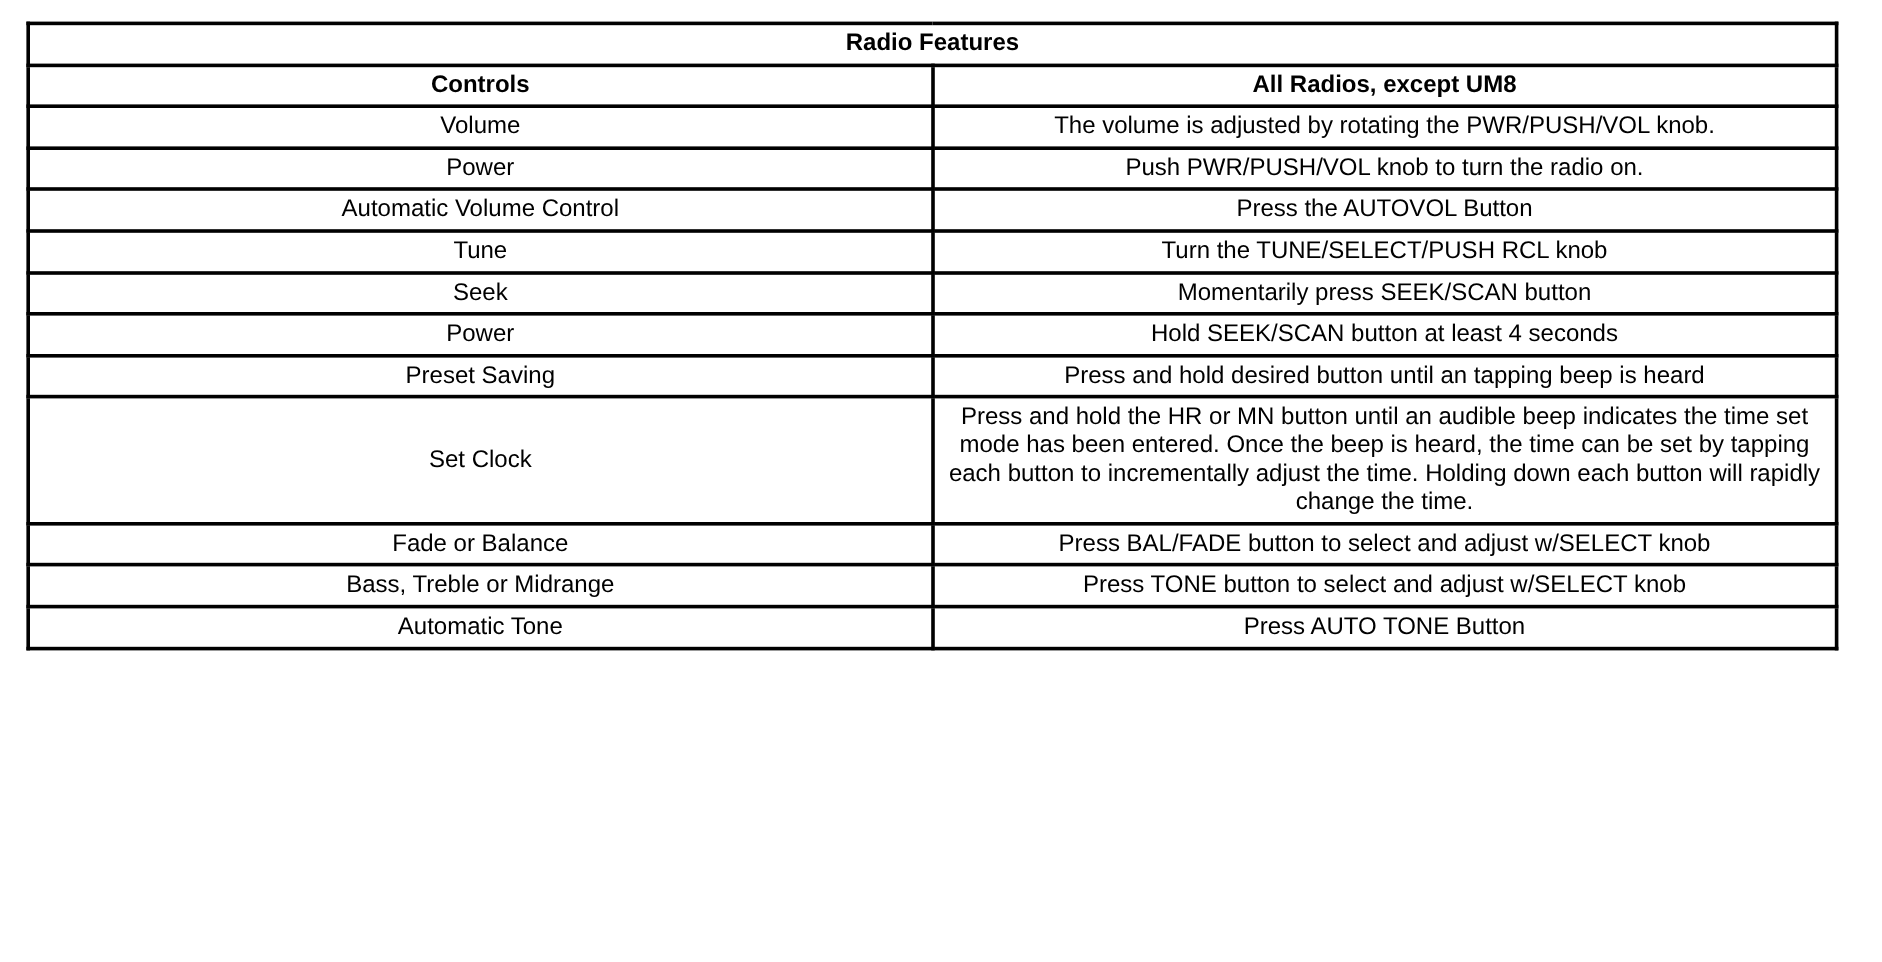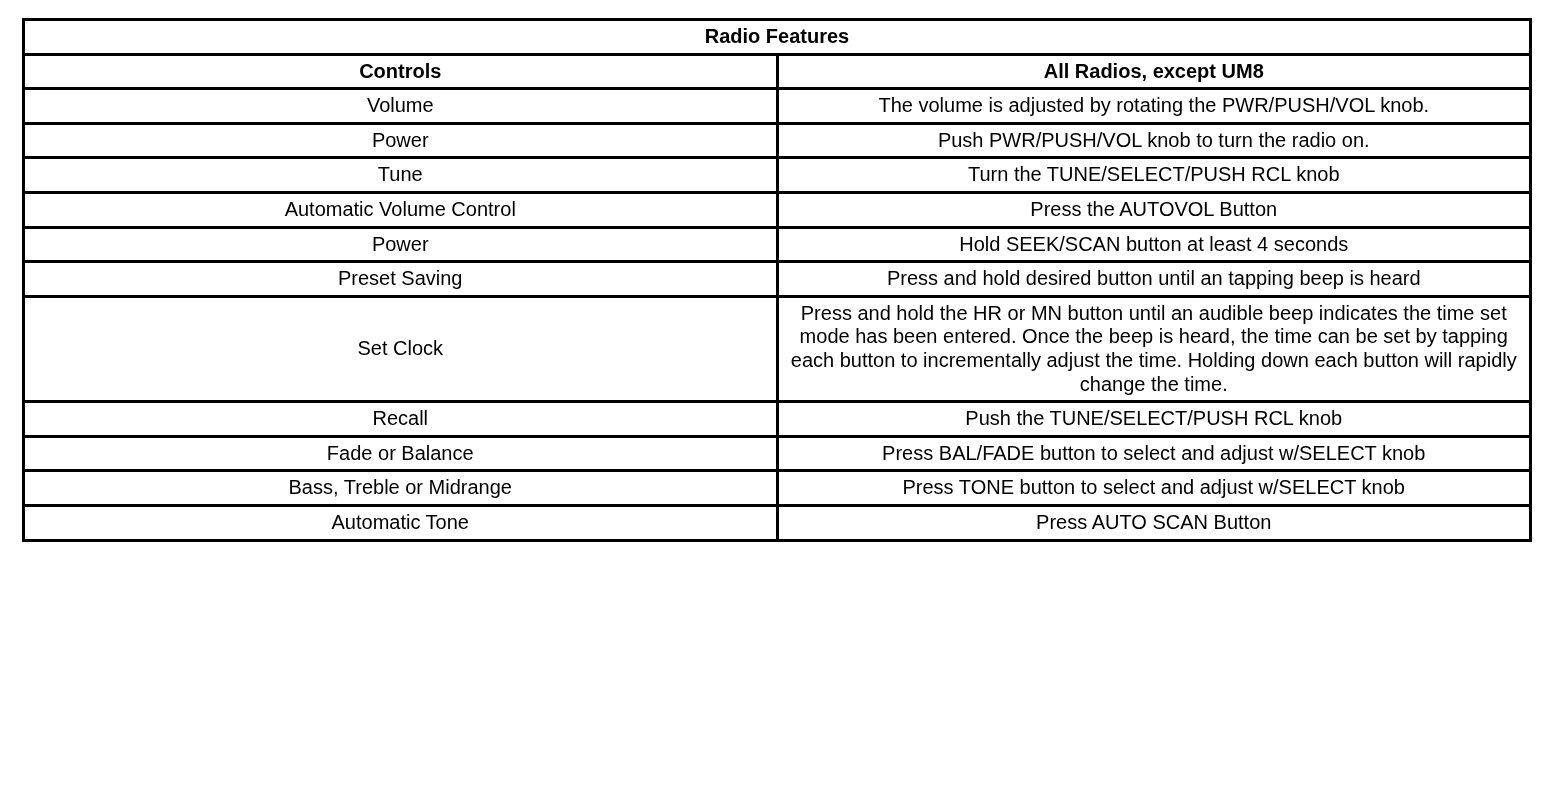--- a/index.html
+++ b/index.html
@@ -73,50 +73,50 @@
 
       <tr>
         <td class="label-col">Volume</td>
         <td>The volume is adjusted by rotating the PWR/PUSH/VOL knob.</td>
       </tr>
       <tr>
         <td class="label-col">Power</td>
         <td>Push PWR/PUSH/VOL knob to turn the radio on.</td>
       </tr>
       <tr>
+        <td class="label-col tall">Automatic Volume Control</td>
+        <td class="tall">Press the AUTOVOL Button</td>
+      </tr>
+      <tr>
         <td class="label-col">Tune</td>
         <td>Turn the TUNE/SELECT/PUSH RCL knob</td>
       </tr>
       <tr>
-        <td class="label-col tall">Automatic Volume Control</td>
-        <td class="tall">Press the AUTOVOL Button</td>
+        <td class="label-col">Seek</td>
+        <td>Momentarily press SEEK/SCAN button</td>
       </tr>
       <tr>
         <td class="label-col">Power</td>
         <td>Hold SEEK/SCAN button at least 4 seconds</td>
       </tr>
       <tr>
         <td class="label-col">Preset Saving</td>
         <td>Press and hold desired button until an tapping beep is heard</td>
       </tr>
       <tr>
         <td class="label-col">Set Clock</td>
         <td class="desc-long">Press and hold the HR or MN button until an audible beep indicates the time set mode has been entered. Once the beep is heard, the time can be set by tapping each button to incrementally adjust the time. Holding down each button will rapidly change the time.</td>
       </tr>
       <tr>
-        <td class="label-col">Recall</td>
-        <td>Push the TUNE/SELECT/PUSH RCL knob</td>
-      </tr>
-      <tr>
         <td class="label-col tall">Fade or Balance</td>
         <td class="tall">Press BAL/FADE button to select and adjust w/SELECT knob</td>
       </tr>
       <tr>
         <td class="label-col tall">Bass, Treble or Midrange</td>
         <td class="tall">Press TONE button to select and adjust w/SELECT knob</td>
       </tr>
       <tr>
         <td class="label-col">Automatic Tone</td>
-        <td>Press AUTO SCAN Button</td>
+        <td>Press AUTO TONE Button</td>
       </tr>
     </tbody>
   </table>
 </div>
 
 </body></html>

